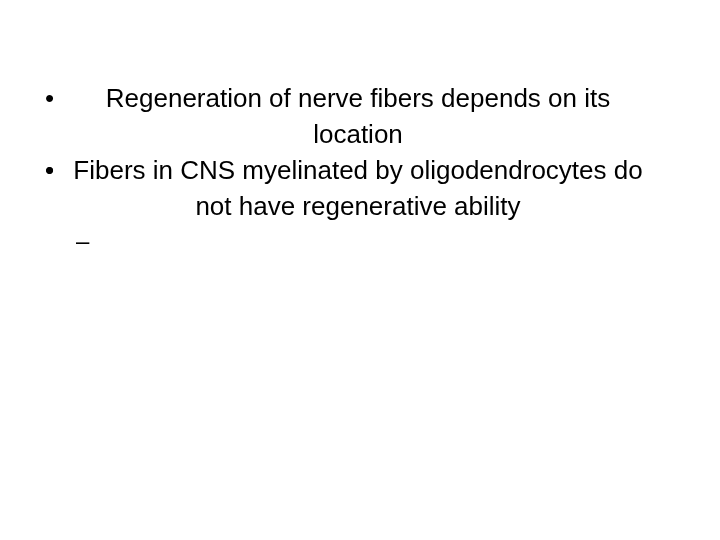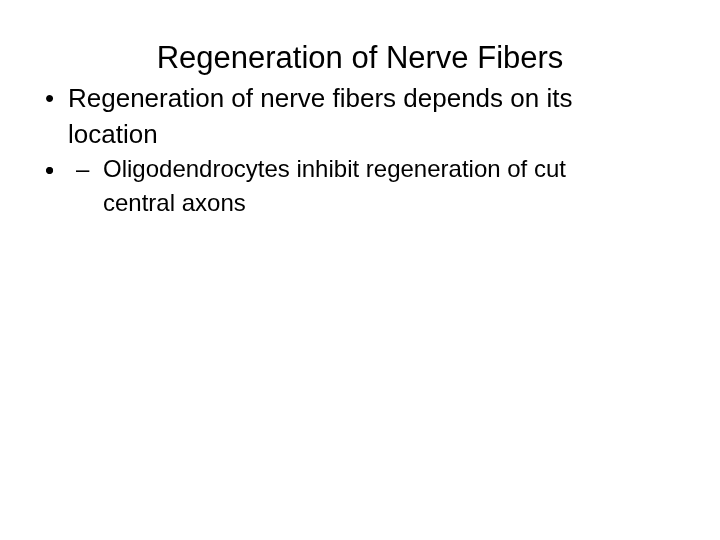--- a/index.html
+++ b/index.html
@@ -56,20 +56,21 @@
     position: absolute;
     left: 9px;
     top: 0;
     font-size: 26px;
     line-height: 36px;
     color: #000000;
   }
   li.bullet-item > .bullet-text {
     display: block;
     max-width: 580px;
+    text-align: center;
   }
   ul.sub-bullets {
     list-style: none;
     margin: 0;
     padding: 0;
   }
   li.sub-bullet-item {
     position: relative;
     padding-left: 35px;
     margin-left: 32px;
@@ -88,41 +89,40 @@
   li.sub-bullet-item > .sub-bullet-text {
     display: block;
     max-width: 505px;
   }
 </style>
 </head>
 <body>
 
 <div class="slide">
 
-  <h1 class="slide-title">Regeneration of Nerve Fibers</h1>
 
   <div class="body-block">
     <ul class="bullets">
 
       <li class="bullet-item">
         <span class="bullet-marker">•</span>
         <span class="bullet-text">Regeneration of nerve fibers depends on its location</span>
       </li>
 
       <li class="bullet-item">
         <span class="bullet-marker">•</span>
       </li>
 
       <li class="bullet-item">
         <span class="bullet-marker">•</span>
+        <span class="bullet-text">Fibers in CNS myelinated by oligodendrocytes do not have regenerative ability</span>
       </li>
 
       <ul class="sub-bullets">
         <li class="sub-bullet-item">
           <span class="dash-marker">–</span>
-          <span class="sub-bullet-text">Oligodendrocytes inhibit regeneration of cut central axons</span>
         </li>
       </ul>
 
     </ul>
   </div>
 
 </div>
 
 </body></html>

